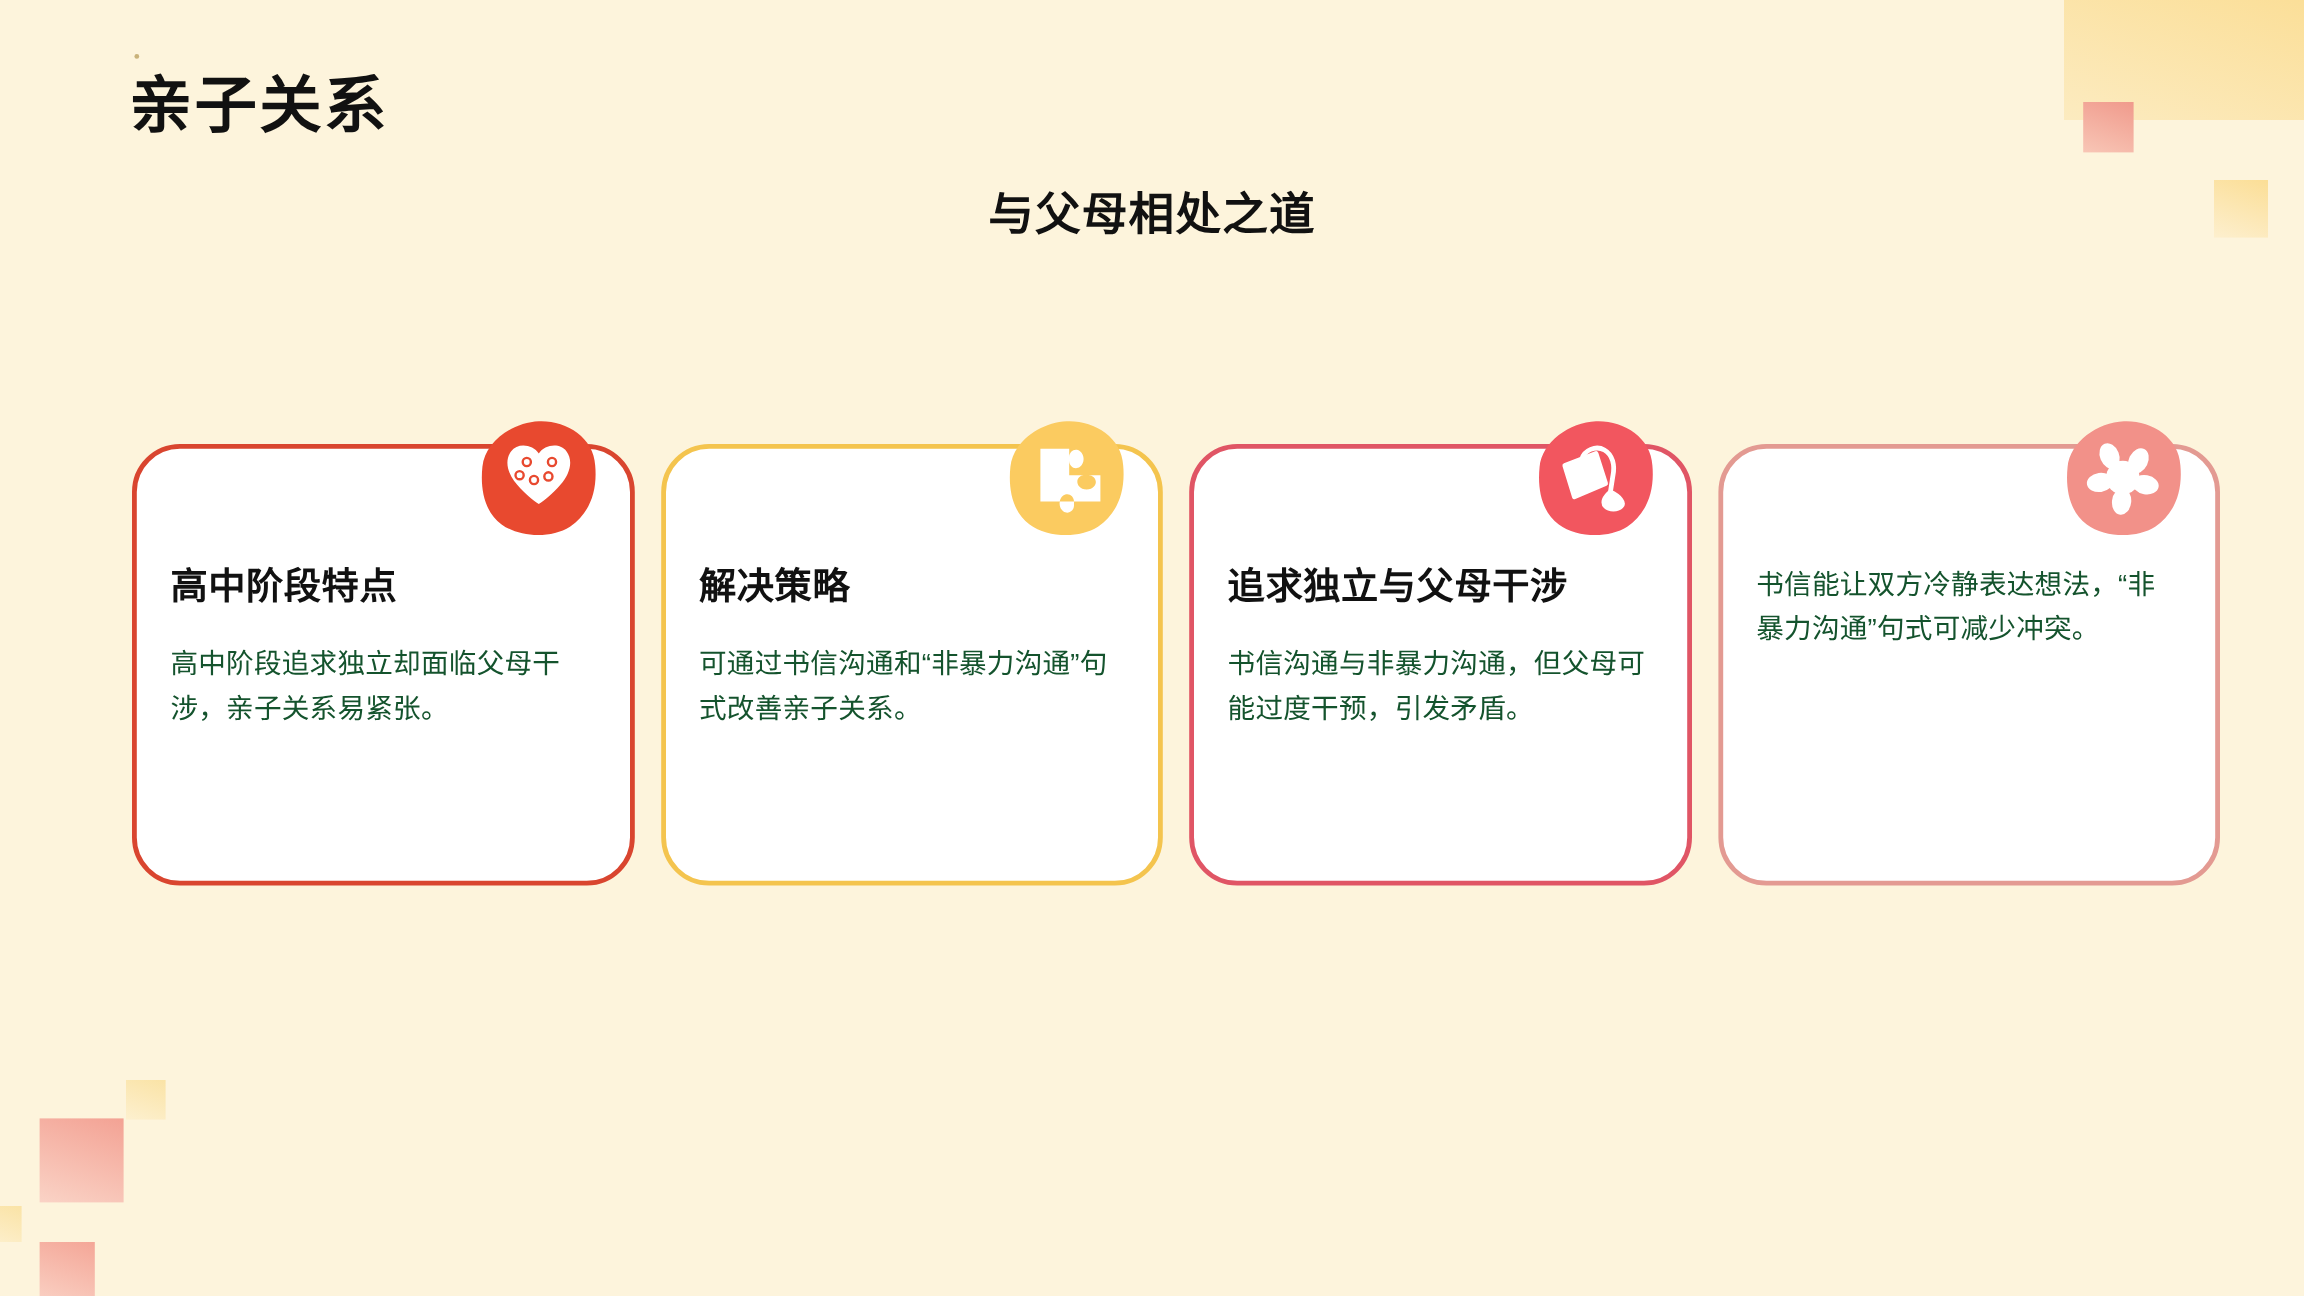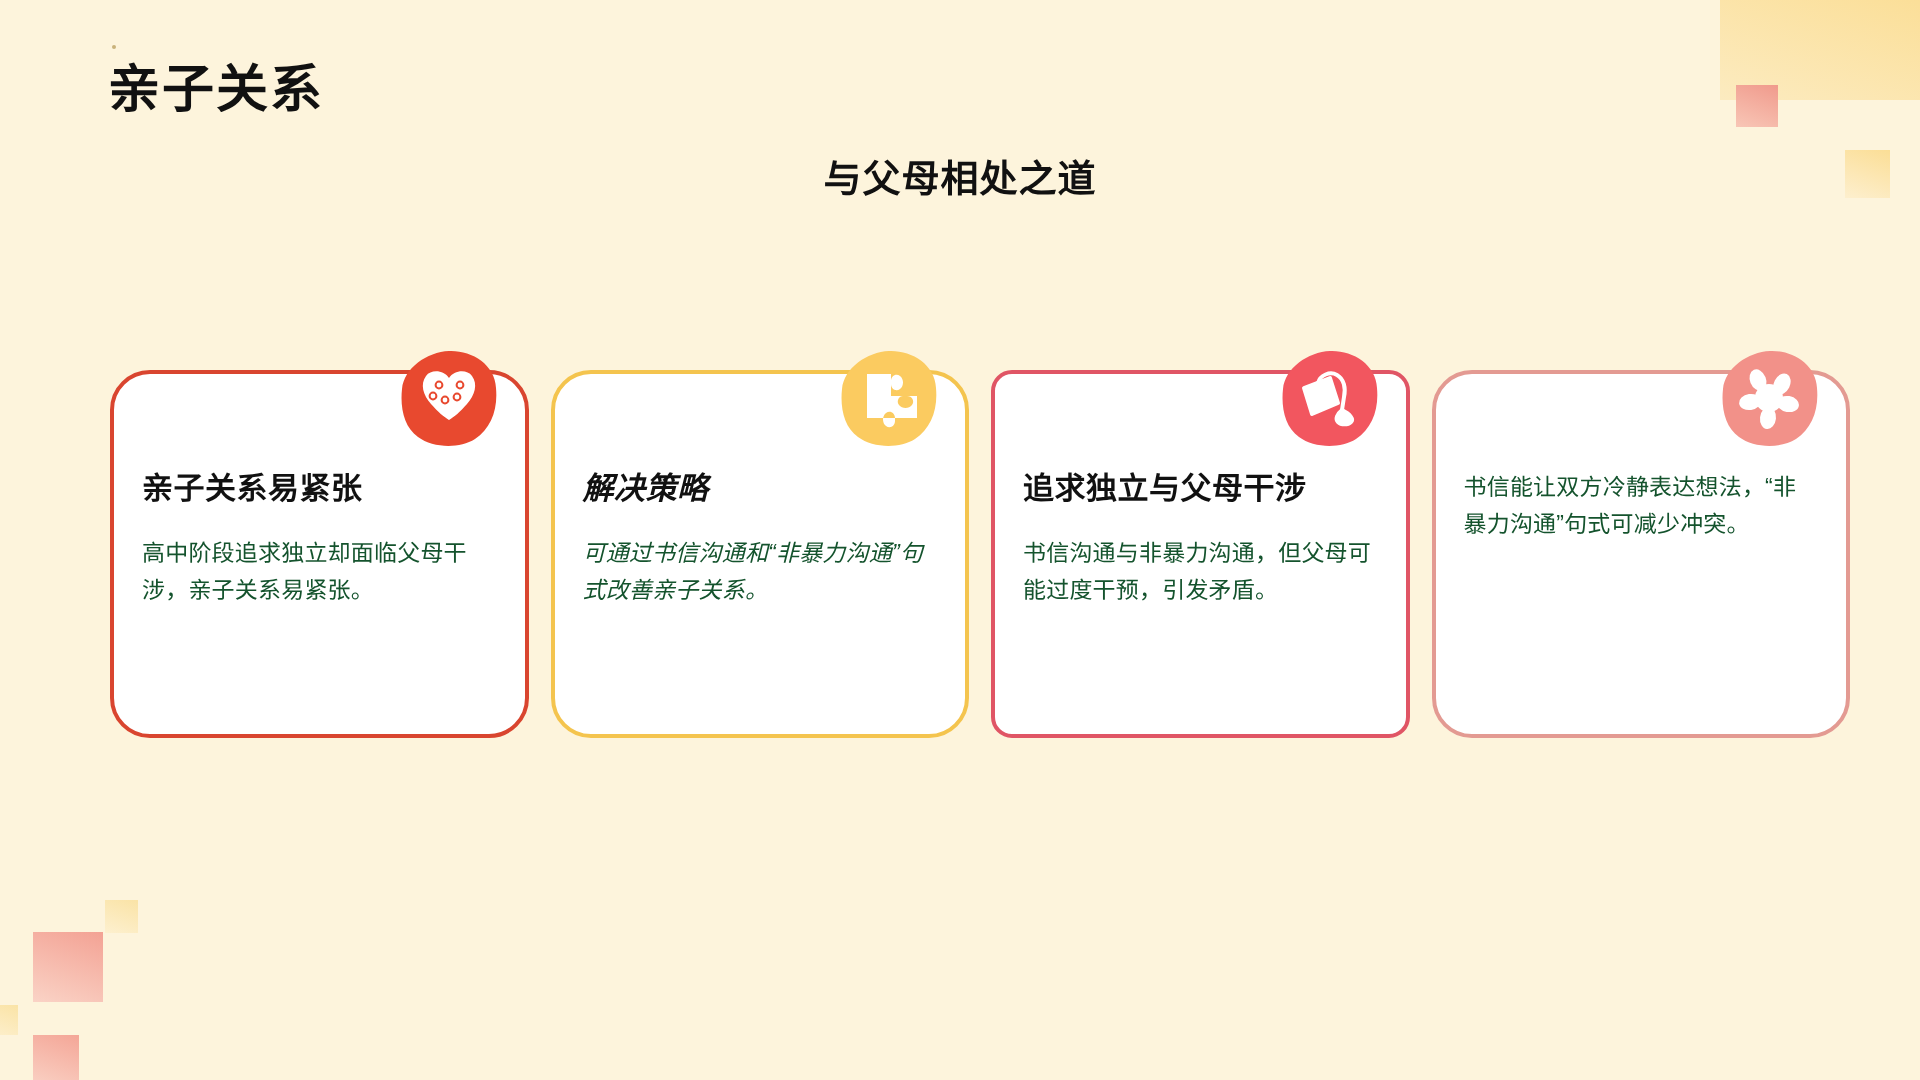--- a/index.html
+++ b/index.html
@@ -149,22 +149,22 @@
   .card-body {
     font-size: 23px;
     color: #14532d;
     line-height: 1.62;
     margin: 0;
     letter-spacing: 0.2px;
   }
 
   
   .card.accent-0 { border-color: #D9452F; }
-  .card.accent-1 { border-color: #F4C44E; font-style: italic; }
-  .card.accent-2 { border-color: #E05565; border-radius: 21px; }
+  .card.accent-1 { border-color: #F4C44E; }
+  .card.accent-2 { border-color: #E05565; }
   .card.accent-3 { border-color: #E39A92; }
 
   
   .badge {
     position: absolute;
     top: 0px;
     right: 30px;
     width: 100px;
     height: 100px;
     z-index: 5;
@@ -185,21 +185,21 @@
   <div class="deco deco-pink-bl-bottom"></div>
   <div class="deco deco-dot"></div>
 
   <div id="page-subtitle">与父母相处之道</div>
   <div id="page-title">亲子关系</div>
 
   <div id="cards">
 
     <div class="card-wrap">
       <div class="card accent-0">
-        <div class="card-title">亲子关系易紧张</div>
+        <div class="card-title">高中阶段特点</div>
         <div class="card-body">高中阶段追求独立却面临父母干涉，亲子关系易紧张。</div>
       </div>
       <div class="badge">
         <svg viewBox="0 0 100 100" xmlns="http://www.w3.org/2000/svg">
           <path d="M50 3 C72 2 96 16 97 40 C99 62 92 80 76 91 C60 101 34 100 19 89 C5 79 1 60 3 41 C5 20 28 4 50 3 Z" fill="#E8492F"></path>
           <path d="M50 30 C55 22 68 21 73 28 C79 36 76 47 68 56 C61 64 55 69 50 72 C45 69 39 64 32 56 C24 47 21 36 27 28 C32 21 45 22 50 30 Z" fill="#FFFFFF"></path>
           <circle cx="40" cy="37" r="3.4" fill="none" stroke="#E8492F" stroke-width="2"></circle>
           <circle cx="61" cy="37" r="3.4" fill="none" stroke="#E8492F" stroke-width="2"></circle>
           <circle cx="34" cy="48" r="3.4" fill="none" stroke="#E8492F" stroke-width="2"></circle>
           <circle cx="46" cy="52" r="3.4" fill="none" stroke="#E8492F" stroke-width="2"></circle>

